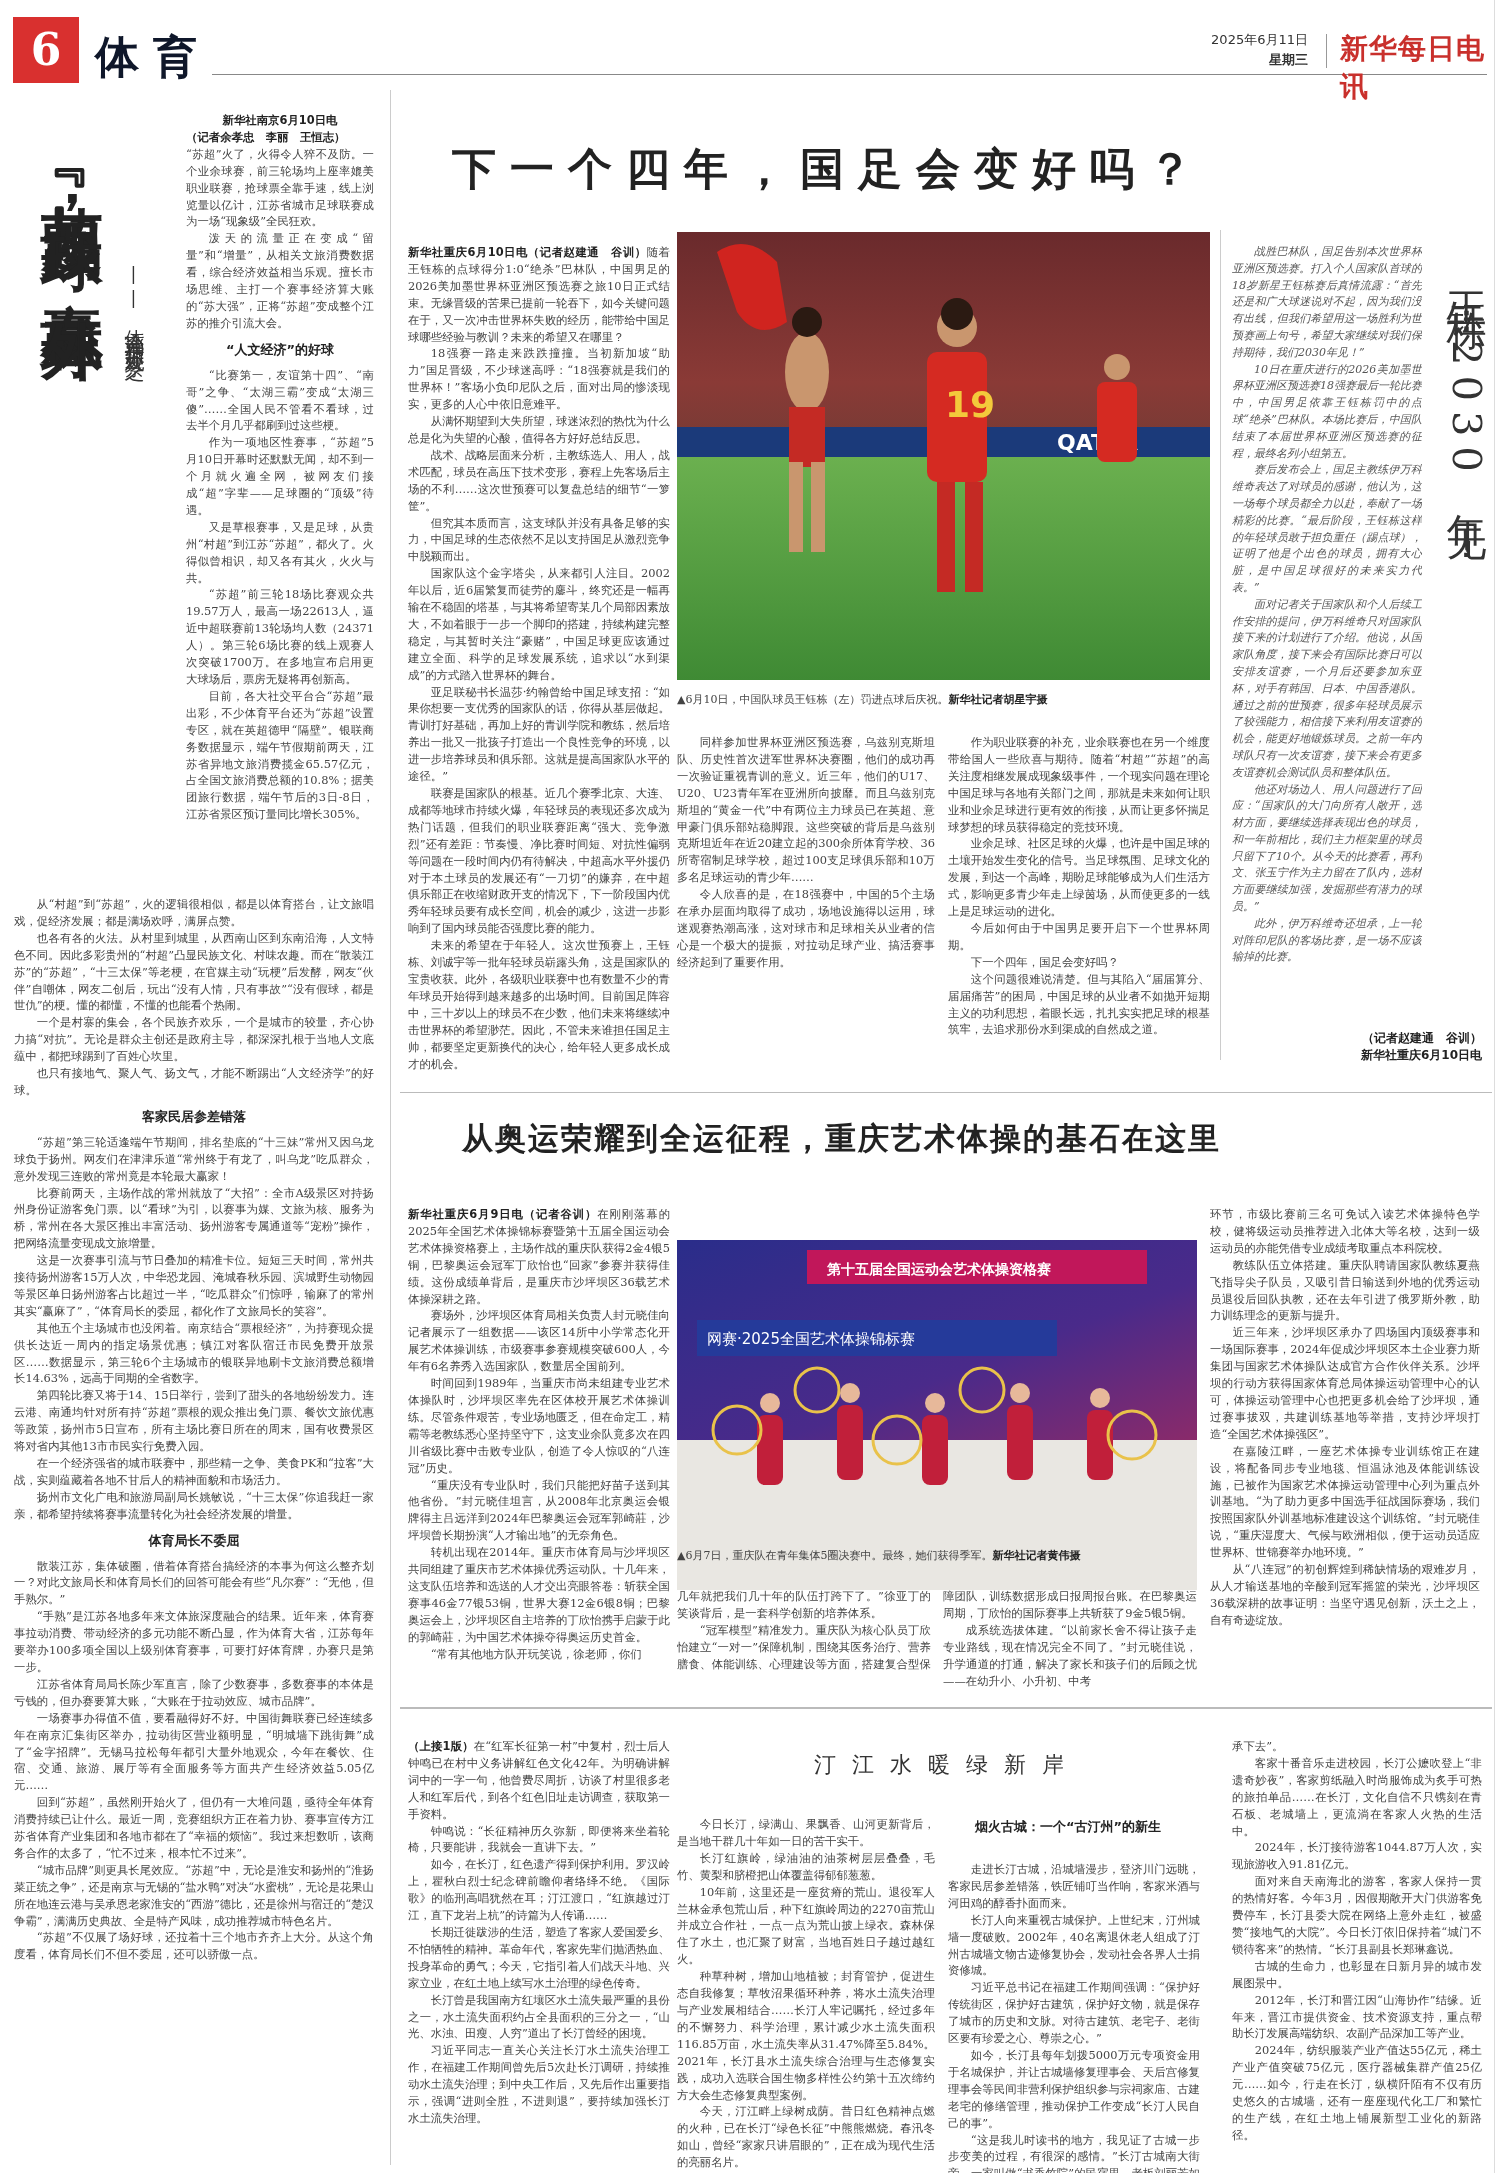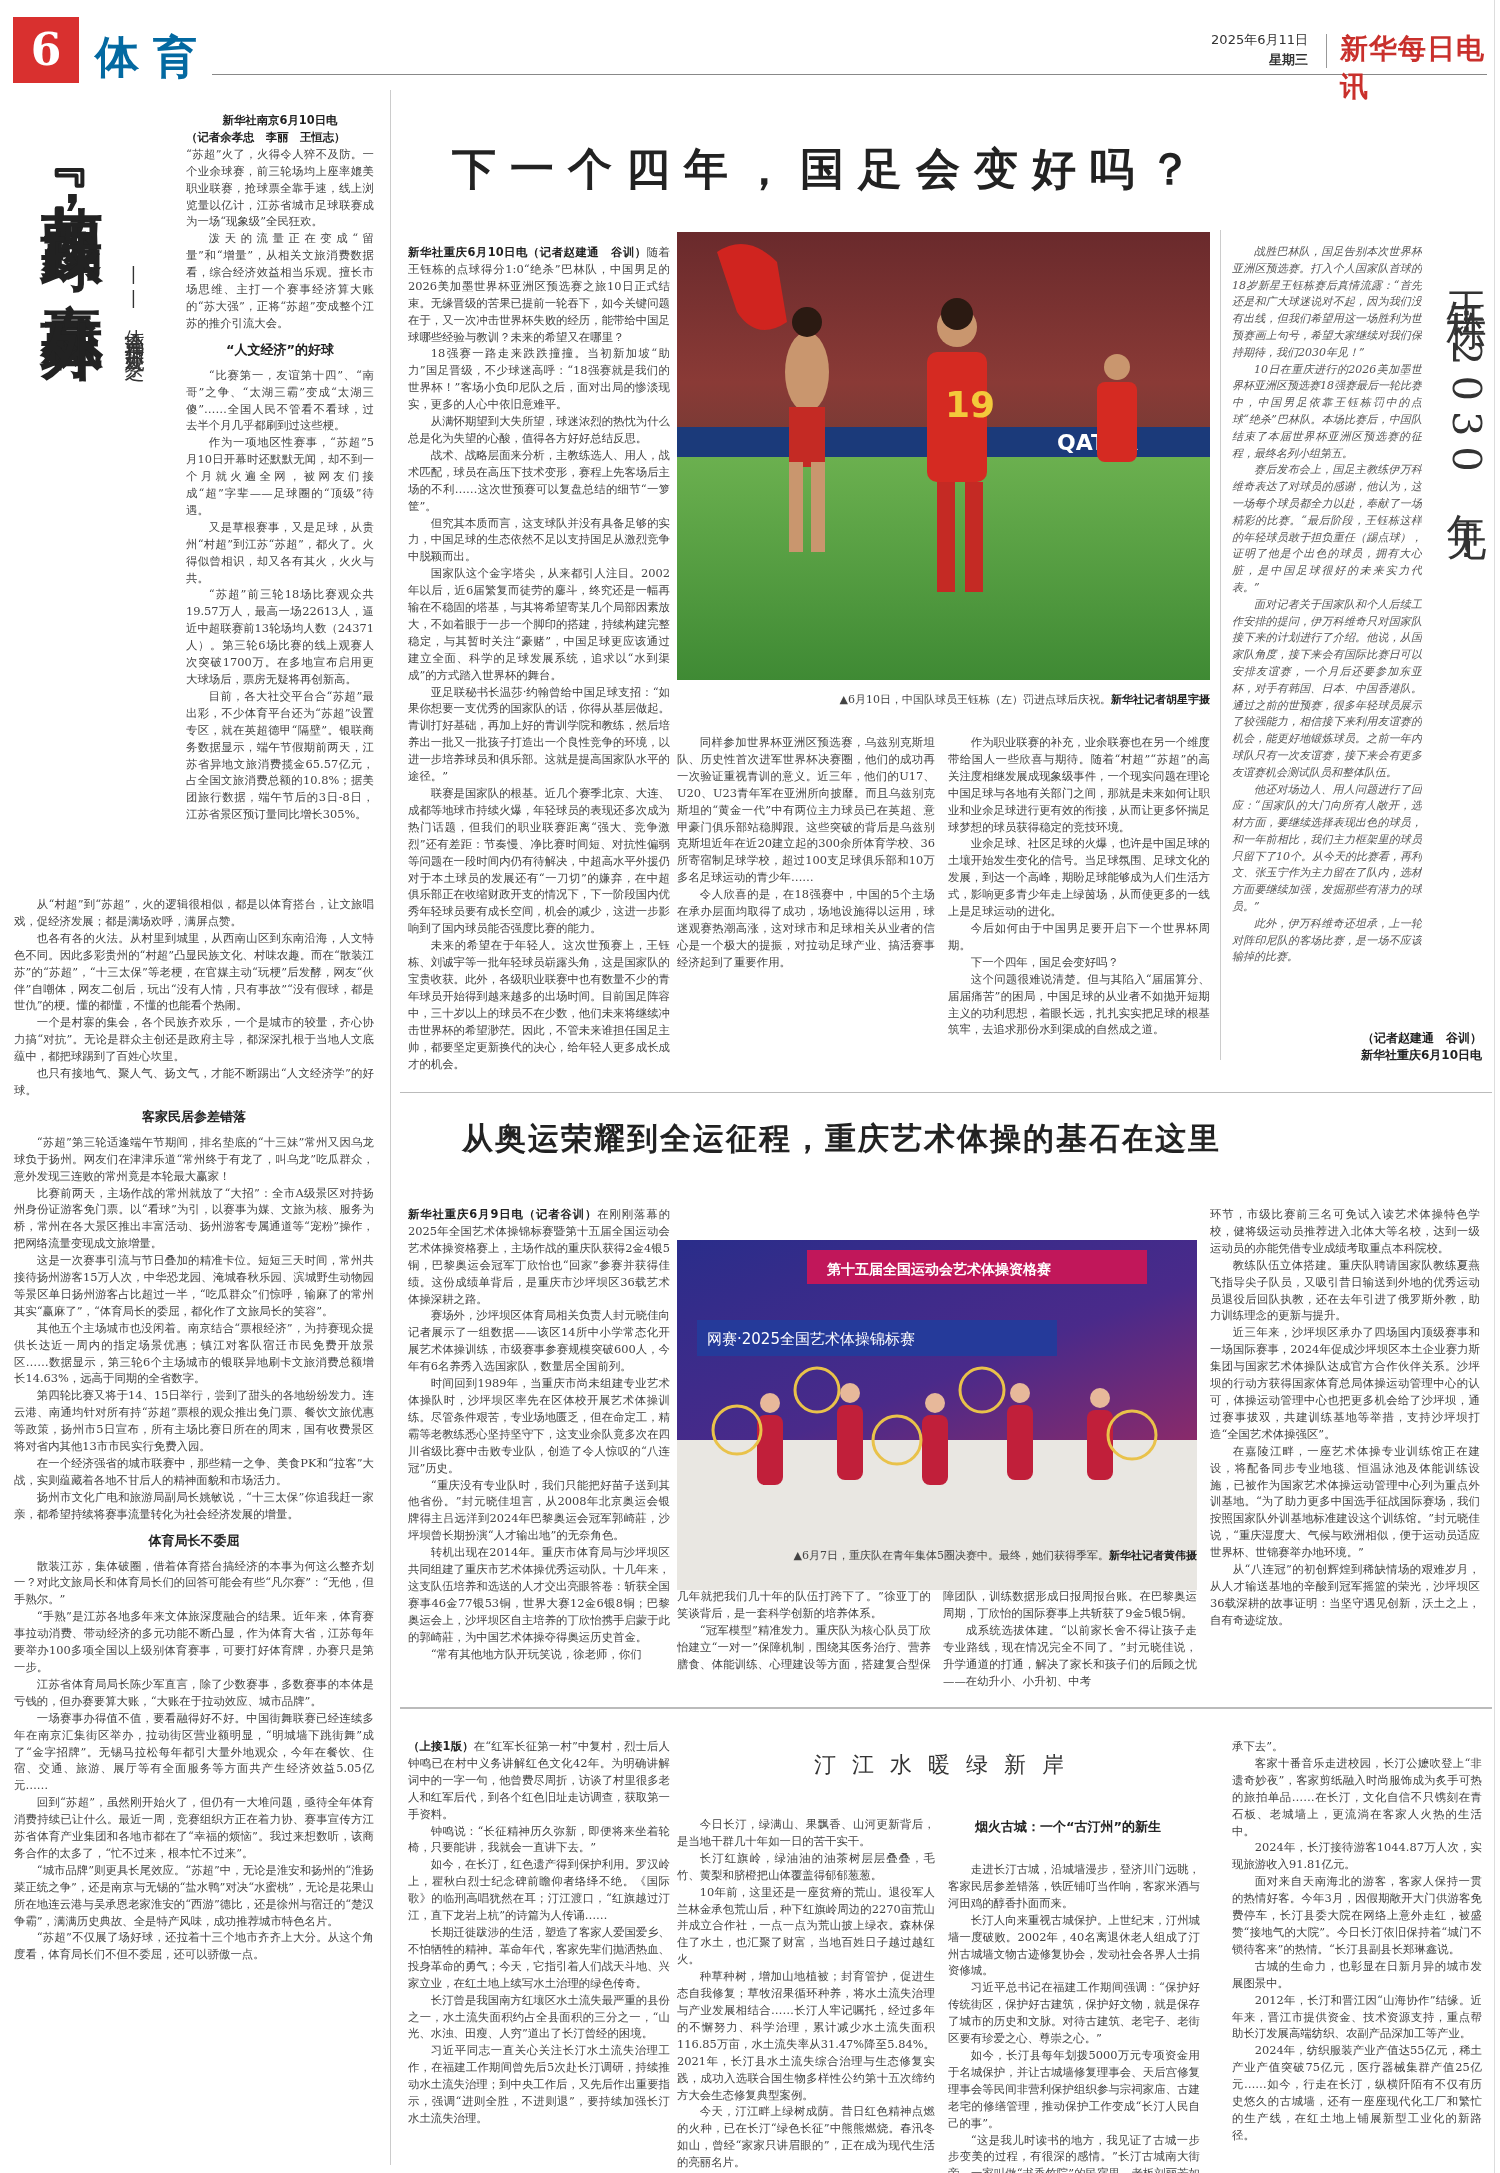--- a/index.html
+++ b/index.html
@@ -1,36 +1,36 @@
 <!DOCTYPE html>
 <html><head>
 <meta charset="utf-8">
 <style>
   * { box-sizing: border-box; margin: 0; padding: 0; }
   body { width: 1500px; height: 2173px; background: #fff; font-family: "DejaVu Serif", "Liberation Serif", serif; color: #333; position: relative; overflow: hidden; }
   .abs { position: absolute; }
   .masthead { left: 0; top: 0; width: 1500px; height: 80px; }
   .page-no { left: 13px; top: 17px; width: 66px; height: 66px; background: #d9302f; color: #fff; font-family: "DejaVu Serif", serif; font-weight: bold; font-size: 44px; text-align: center; line-height: 66px; }
-  .section { left: 95px; top: 28px; font-size: 44px; font-weight: bold; color: #0369a1; letter-spacing: 14px; font-family: "DejaVu Serif", serif; }
+  .section { left: 95px; top: 28px; font-size: 44px; font-weight: bold; color: #0f172a; letter-spacing: 14px; font-family: "DejaVu Serif", serif; }
   .top-rule { left: 212px; top: 74px; width: 1275px; height: 1px; background: #888; }
   .date { right: 192px; top: 30px; text-align: right; font-family: "DejaVu Sans", sans-serif; font-size: 13px; color: #333; line-height: 20px; }
   .date-sep { left: 1326px; top: 34px; width: 1px; height: 34px; background: #999; }
   .brand { left: 1340px; top: 30px; font-size: 28px; color: #c9302c; font-weight: bold; letter-spacing: 1px; font-family: "DejaVu Serif", serif; }
   .rightrule { left: 1494px; top: 0; width: 1px; height: 2173px; background: #ddd; }
   .txt { font-family: "DejaVu Serif", "Liberation Serif", serif; font-size: 11.4px; line-height: 16.9px; color: #444; text-align: justify; margin-top: 16px; }
   .txt p { text-indent: 2em; }
   .txt p.noind { text-indent: 0; }
   .txt .lead { font-family: "DejaVu Sans", sans-serif; font-weight: bold; color: #222; }
   .kaiti { font-family: "DejaVu Serif", serif; font-style: italic; color: #555; }
   .subhead { font-family: "DejaVu Sans", sans-serif; font-weight: bold; font-size: 13px; text-align: center; color: #222; margin: 10px 0 8px; }
   .vtitle { left: 32px; top: 150px; width: 80px; writing-mode: vertical-rl; font-family: "DejaVu Serif", serif; font-weight: bold; font-size: 62px; letter-spacing: 6px; color: #222; line-height: 80px; }
   .vsub { left: 114px; top: 268px; writing-mode: vertical-rl; font-family: "DejaVu Sans", sans-serif; font-size: 22px; letter-spacing: 4px; color: #333; }
   .h-main { font-family: "DejaVu Sans", sans-serif; font-weight: bold; color: #222; }
   .photo { overflow: hidden; }
-  .caption { font-family: "DejaVu Serif", serif; font-size: 11px; color: #444; text-align: right; }
+  .caption { font-family: "DejaVu Serif", serif; font-size: 11px; color: #444; text-align: left; }
   .caption b { font-family: "DejaVu Sans", sans-serif; color: #222; }
   .hrule { height: 2px; background: #bbb; }
   .vrule { width: 1px; background: #ccc; }
   .vquote { left: 1440px; top: 260px; writing-mode: vertical-rl; font-family: "DejaVu Serif", serif; font-size: 40px; color: #333; letter-spacing: 10px; }
 </style>
 </head>
 <body>
 
 <div class="abs masthead">
   <div class="abs page-no">6</div>

